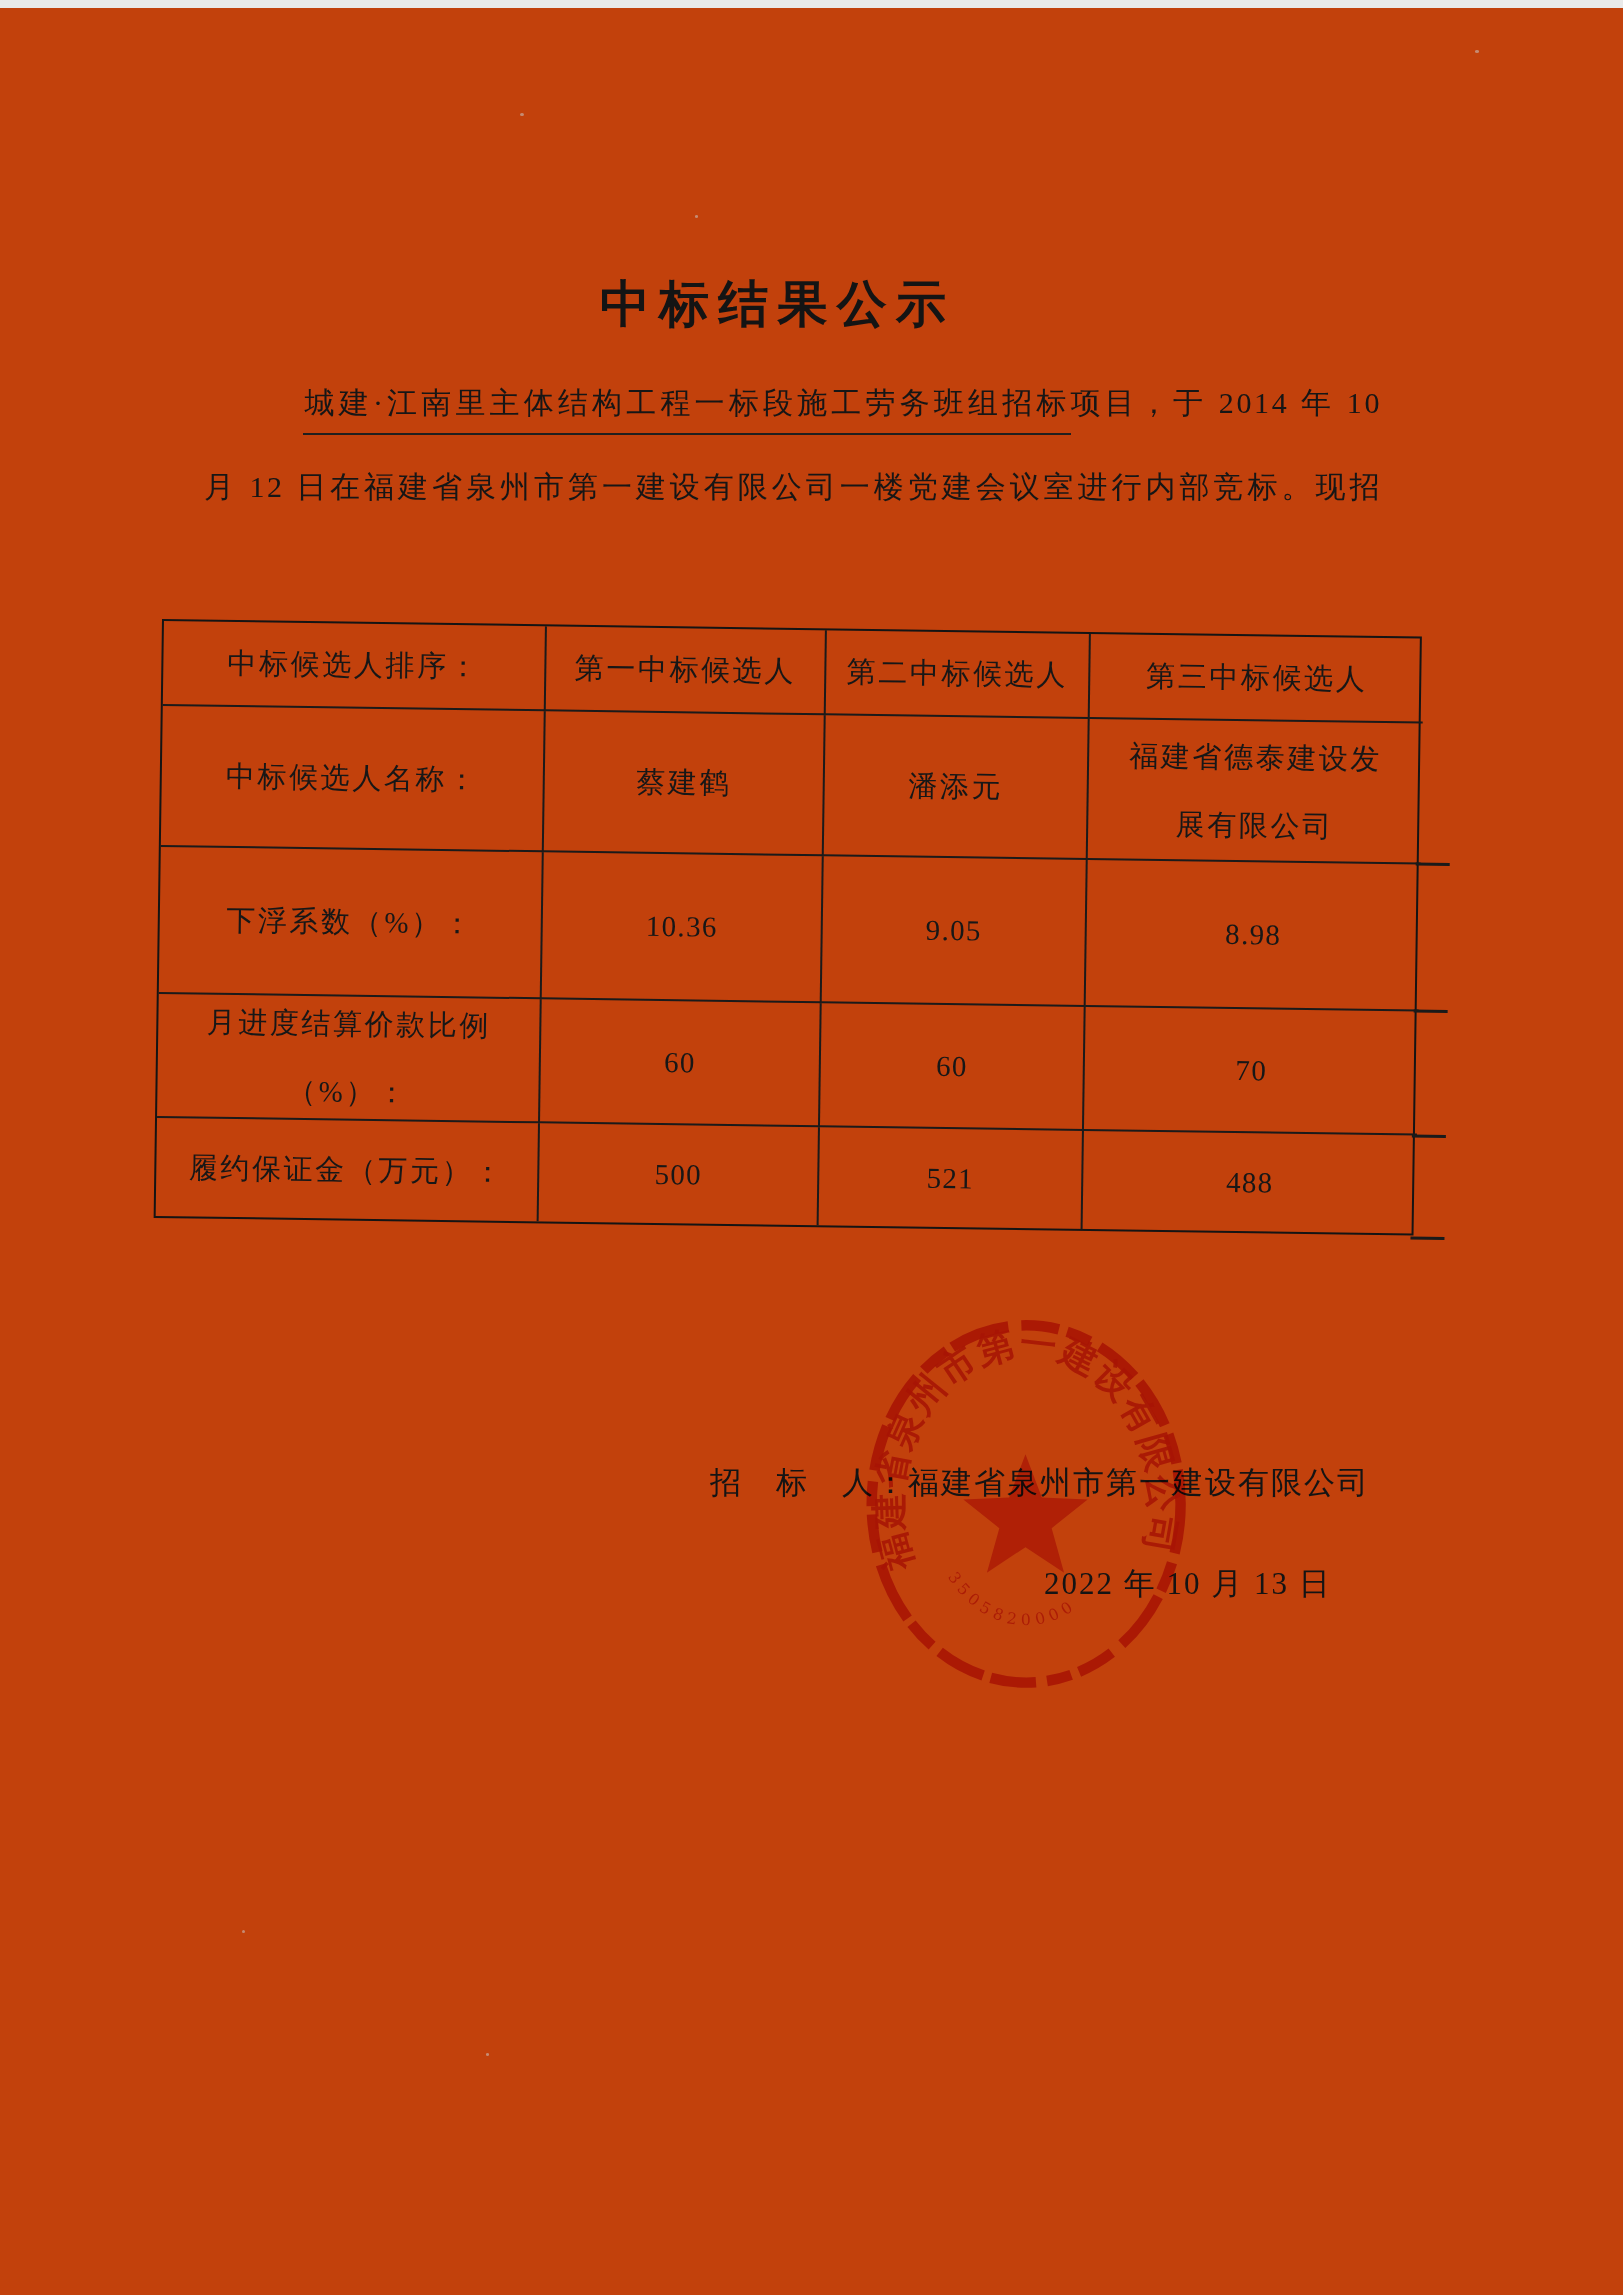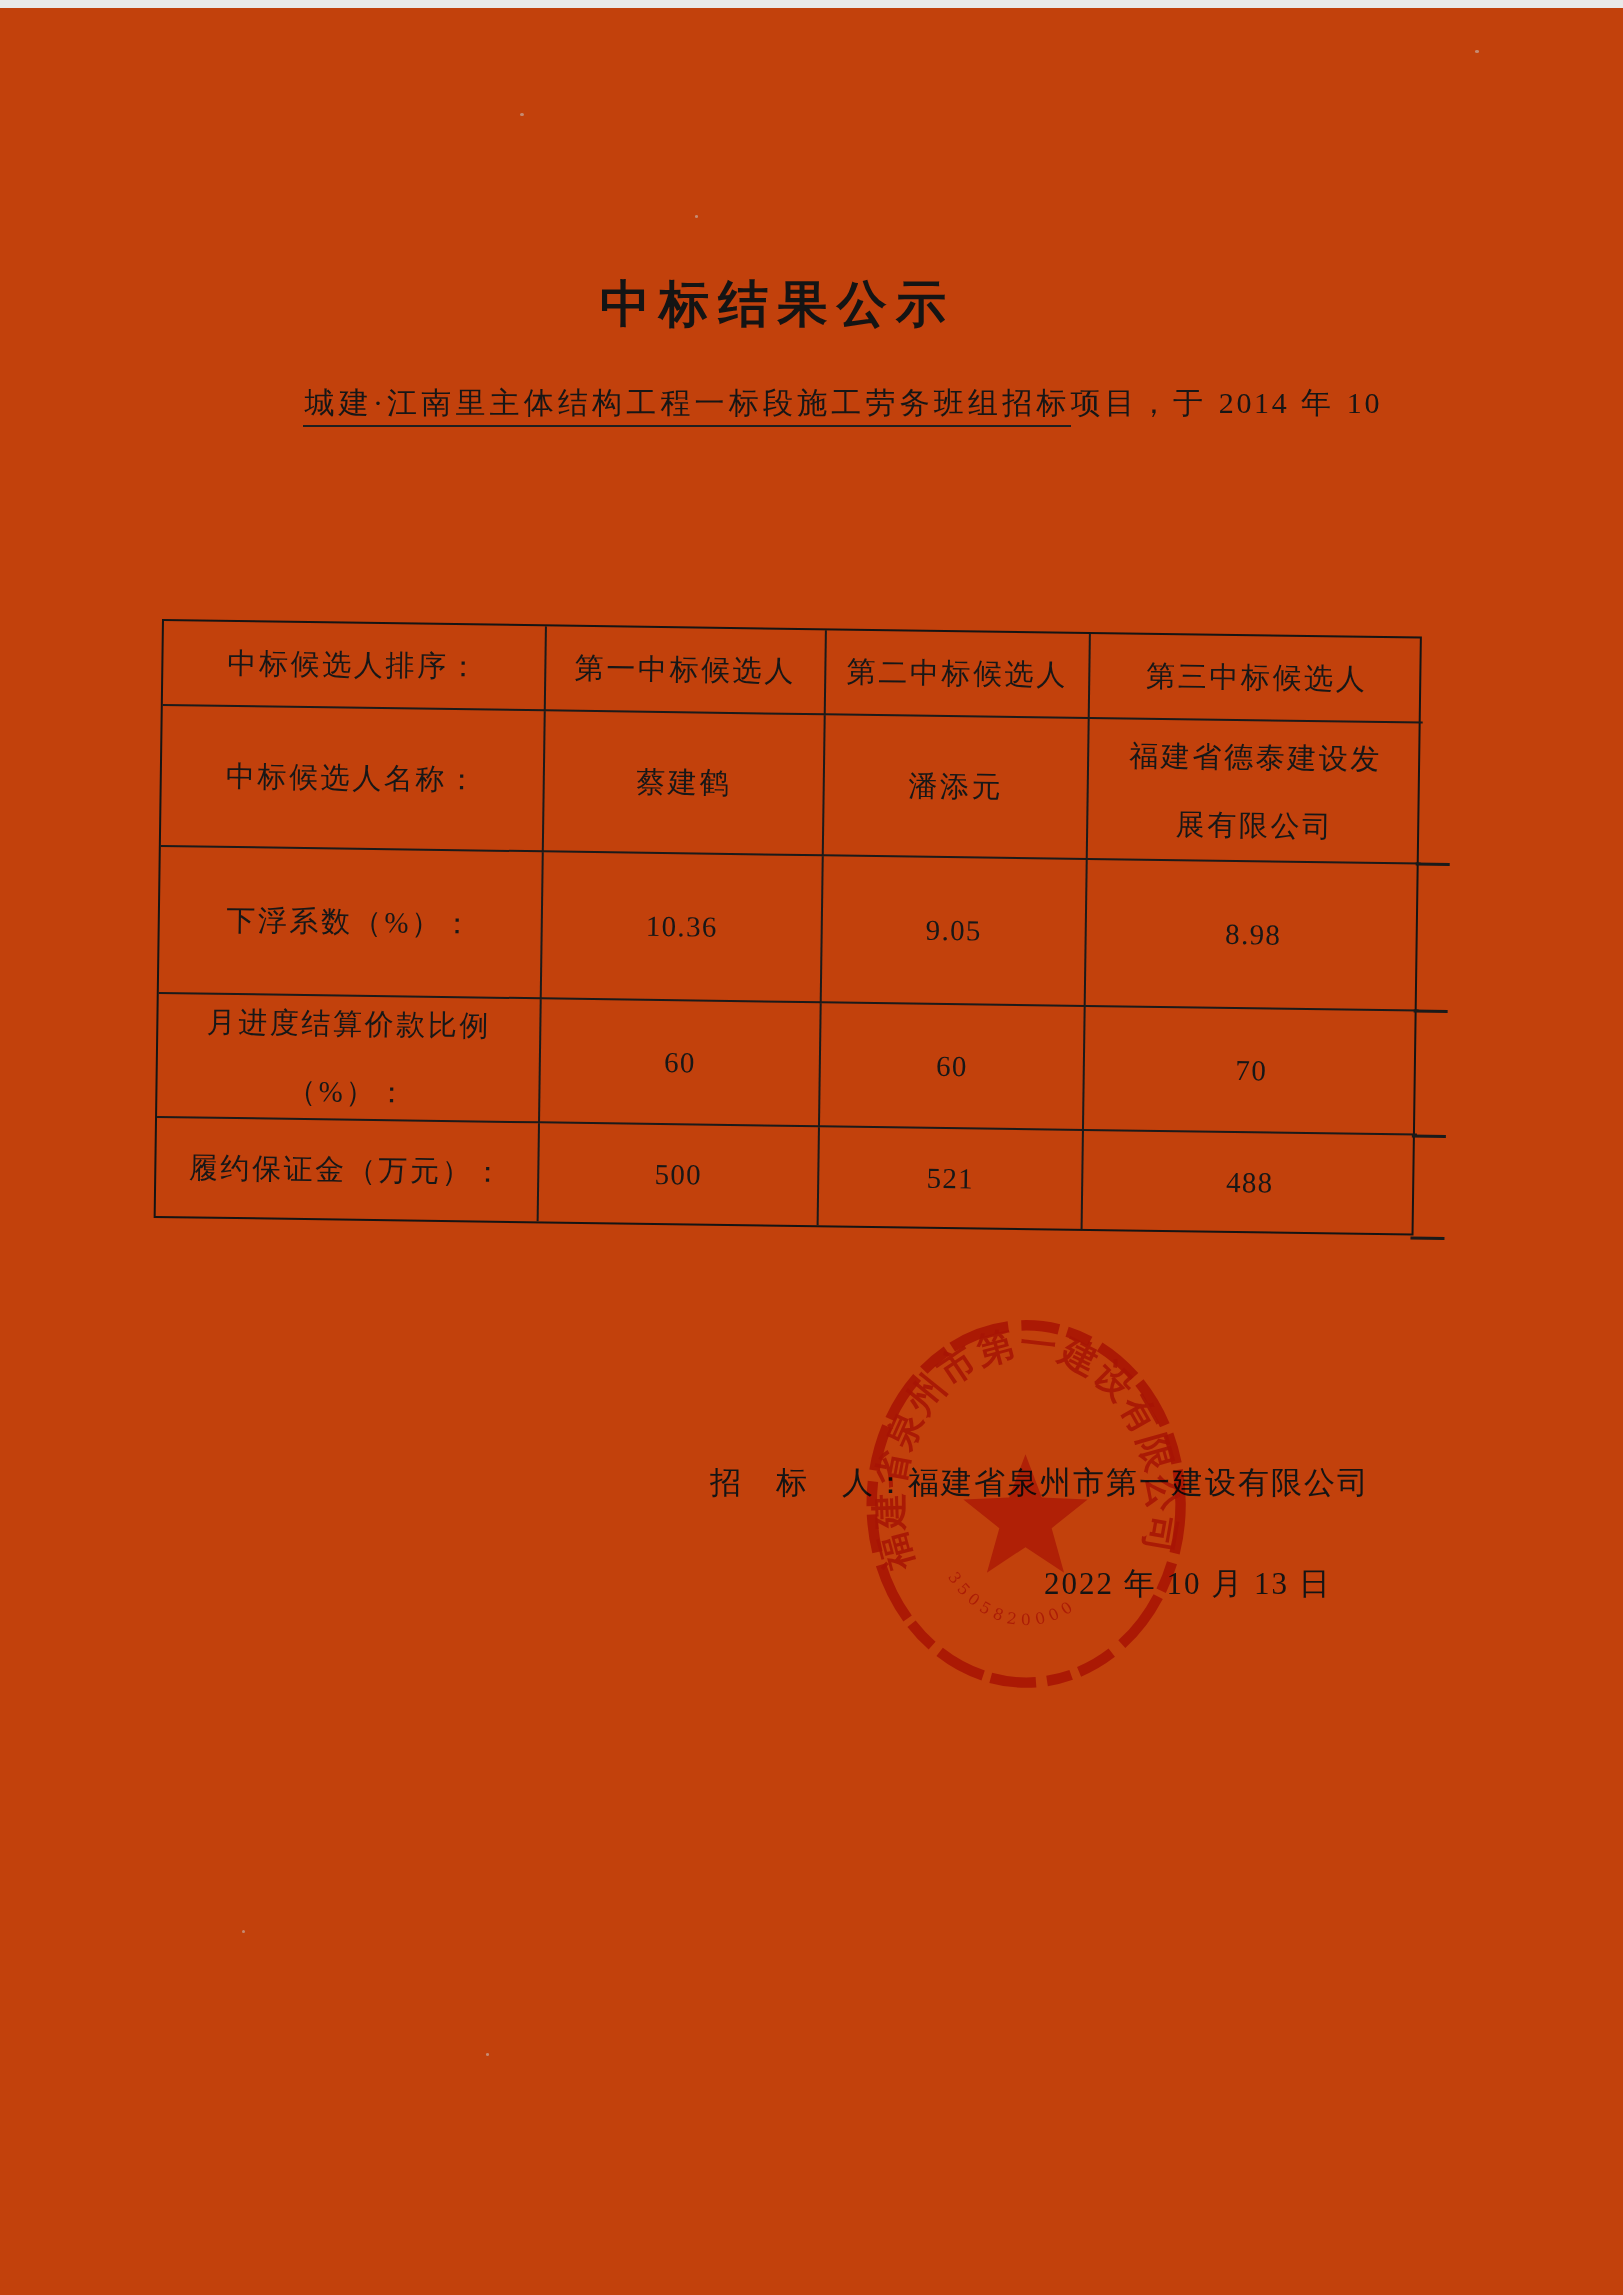--- a/index.html
+++ b/index.html
@@ -29,21 +29,21 @@
     text-align:justify;text-align-last:justify;
     color:#161616;
     white-space:nowrap;
   }
   .para-line.l1{top:373px;}
   .para-line.l2{top:457px;}
   .para-line.l3{top:541px;}
   .indent{display:inline-block;width:99px;}
   .u-seg{
     border-bottom:2.6px solid #1f1f1f;
-    padding-bottom:6px;
+    padding-bottom:14px;
   }
   
   .bid-table{
     position:absolute;left:162px;top:611px;
     width:1260px;
     display:grid;
     grid-template-columns:383px 280px 264px 333px;
     grid-template-rows:85px 141px 147px 124px 98px;
     border:2.6px solid #141414;
     box-sizing:border-box;
@@ -96,20 +96,21 @@
   .speck{position:absolute;border-radius:50%;background:#c9c9c9;opacity:.55;}
 </style>
 </head>
 <body>
 
 <div class="page">
 
   <h1 class="doc-title">中标结果公示</h1>
 
   <div class="para-line l1"><span class="indent"></span><span class="u-seg">城建·江南里主体结构工程一标段施工劳务班组招标</span><span>项目，于 2014 年 10</span></div>
+  <div class="para-line l2">月 12 日在福建省泉州市第一建设有限公司一楼党建会议室进行内部竞标。现招</div>
 
   <div class="bid-table">
 
     <div class="cell">中标候选人排序：</div>
     <div class="cell">第一中标候选人</div>
     <div class="cell">第二中标候选人</div>
     <div class="cell last-col">第三中标候选人</div>
 
     <div class="cell">中标候选人名称：</div>
     <div class="cell">蔡建鹤</div>

